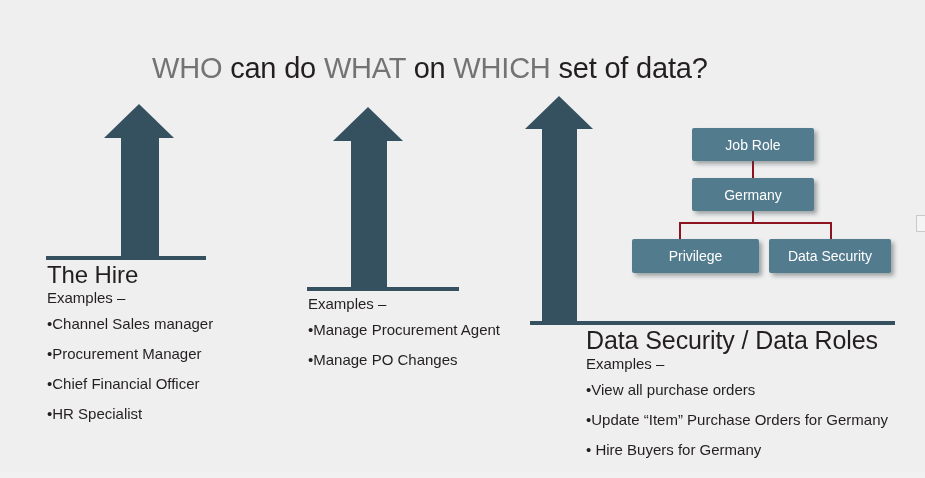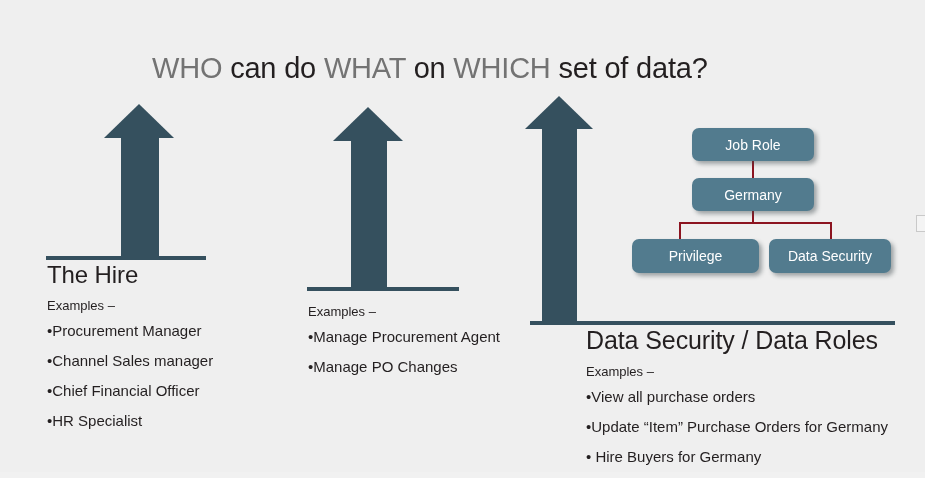--- a/index.html
+++ b/index.html
@@ -83,22 +83,22 @@
   .col h2 {
     margin: 0;
     font-size: 24px;
     font-weight: 400;
     color: #231f20;
     line-height: 1.05;
     letter-spacing: -0.1px;
     white-space: nowrap;
   }
   .col .examples {
-    margin: 11px 0 0 0;
-    font-size: 13px;
+    margin: 2px 0 0 0;
+    font-size: 15px;
     color: #231f20;
     line-height: 1.2;
   }
   .col ul {
     margin: 9px 0 0 0;
     padding: 0;
     list-style: none;
   }
   .col ul li {
     font-size: 15px;
@@ -112,21 +112,21 @@
   #col-priv { left: 308px; top: 293px; }
   #col-data { left: 586px; top: 327px; }
   #col-data h2 { font-size: 25px; }
 
   
   #diagram { position: absolute; left: 0; top: 0; }
   .node {
     position: absolute;
     background: #527b8e;
     color: #ffffff;
-    border-radius: 7px;
+    border-radius: 2px;
     font-size: 14px;
     display: flex;
     align-items: center;
     justify-content: center;
     box-shadow: 3px 3px 4px rgba(60,70,76,0.45);
     box-sizing: border-box;
     white-space: nowrap;
   }
   #node-jobrole      { left: 692px; top: 128px; width: 122px; height: 33px; }
   #node-duties       { left: 692px; top: 178px; width: 122px; height: 33px; }
@@ -176,22 +176,22 @@
   <div class="arrow" id="arrow-data">
     <div class="head"></div>
     <div class="shaft"></div>
     <div class="baseline"></div>
   </div>
 
   <div class="col" id="col-role">
     <h2>The Hire</h2>
     <p class="examples">Examples –</p>
     <ul>
+      <li>•Channel Sales manager</li>
       <li>•Procurement Manager</li>
-      <li>•Channel Sales manager</li>
       <li>•Chief Financial Officer</li>
       <li>•HR Specialist</li>
     </ul>
   </div>
 
   <div class="col" id="col-priv">
     <p class="examples">Examples –</p>
     <ul>
       <li>•Manage Procurement Agent</li>
       <li>•Manage PO Changes</li>

